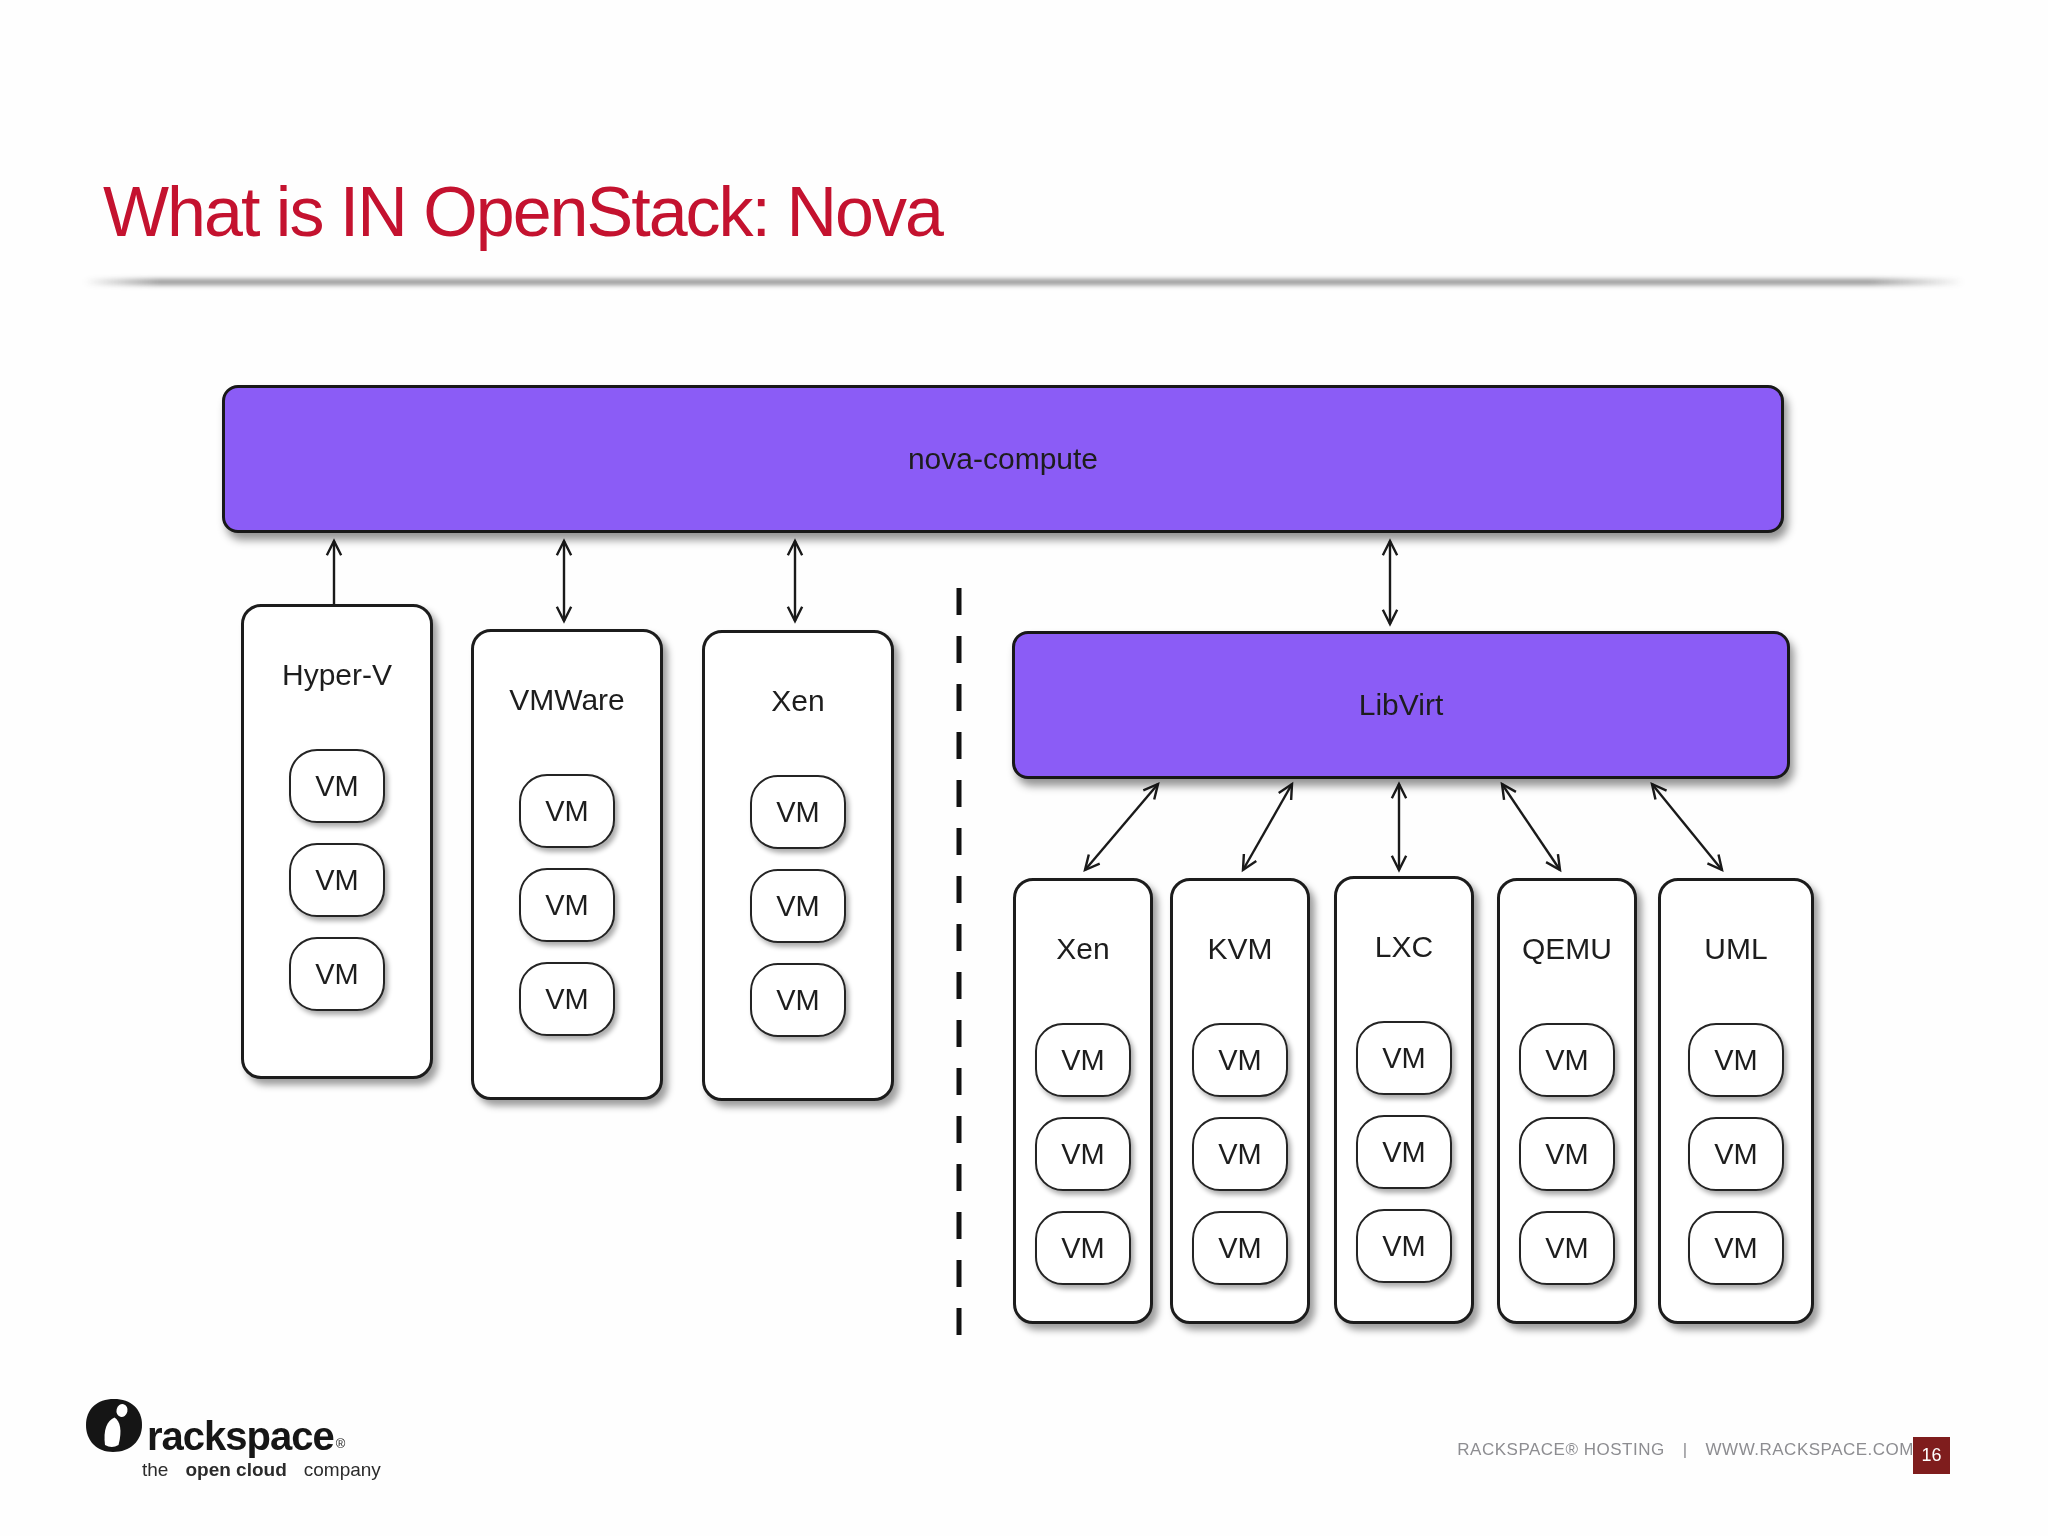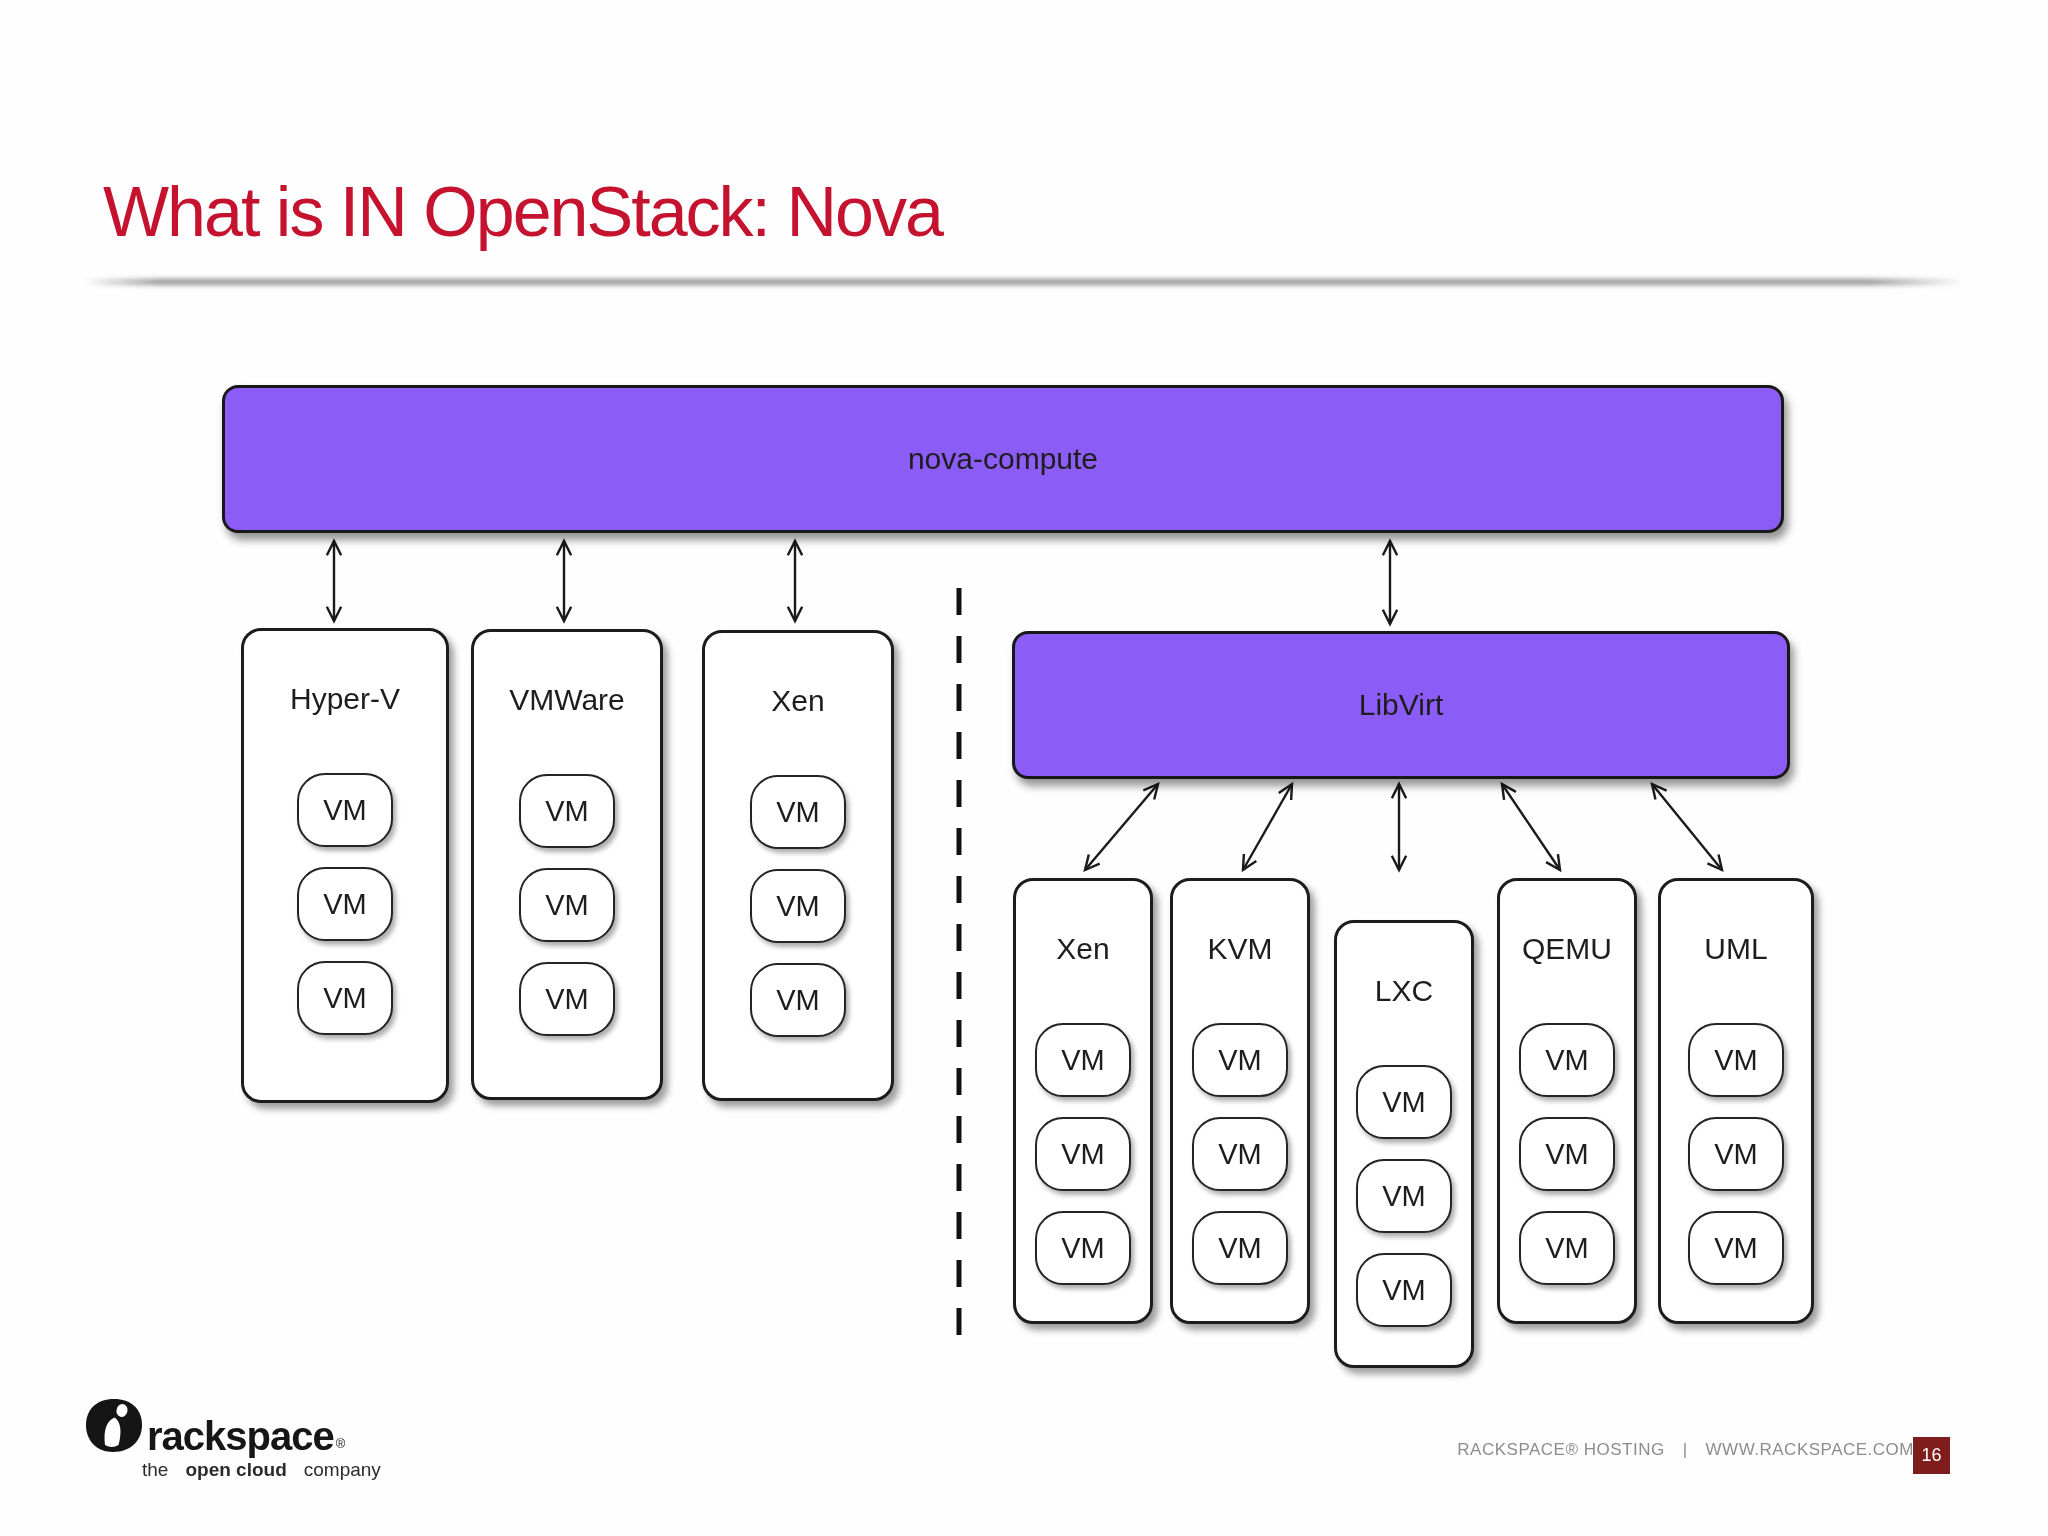--- a/index.html
+++ b/index.html
@@ -175,21 +175,21 @@
     <line x1="1502" y1="784" x2="1560" y2="870" stroke="#1a1a1a" stroke-width="2.4" marker-start="url(#vee)" marker-end="url(#vee)"></line>
     <line x1="1652" y1="784" x2="1722" y2="870" stroke="#1a1a1a" stroke-width="2.4" marker-start="url(#vee)" marker-end="url(#vee)"></line>
 
     <line x1="959" y1="588" x2="959" y2="1345" stroke="#111111" stroke-width="5" stroke-dasharray="27 21"></line>
   </svg>
 
   <div class="bigbox" style="left:222px; top:385px; width:1556px; height:142px;">
     <span>nova-compute</span>
   </div>
 
-  <div class="vbox" style="left:241px; top:628px; width:186px; height:469px;padding-left:16px;">
+  <div class="vbox" style="left:241px; top:604px; width:186px; height:469px;">
     <div class="box-label">Hyper-V</div>
     <div class="vmstack">
       <div class="vm">VM</div>
       <div class="vm">VM</div>
       <div class="vm">VM</div>
     </div>
   </div>
 
   <div class="vbox" style="left:471px; top:629px; width:186px; height:465px;">
     <div class="box-label">VMWare</div>
@@ -224,21 +224,21 @@
 
   <div class="vbox" style="left:1170px; top:878px; width:134px; height:440px;">
     <div class="box-label">KVM</div>
     <div class="vmstack">
       <div class="vm">VM</div>
       <div class="vm">VM</div>
       <div class="vm">VM</div>
     </div>
   </div>
 
-  <div class="vbox" style="left:1334px; top:876px; width:134px; height:442px;margin-top:44px;">
+  <div class="vbox" style="left:1334px; top:876px; width:134px; height:442px;">
     <div class="box-label">LXC</div>
     <div class="vmstack">
       <div class="vm">VM</div>
       <div class="vm">VM</div>
       <div class="vm">VM</div>
     </div>
   </div>
 
   <div class="vbox" style="left:1497px; top:878px; width:134px; height:440px;">
     <div class="box-label">QEMU</div>

